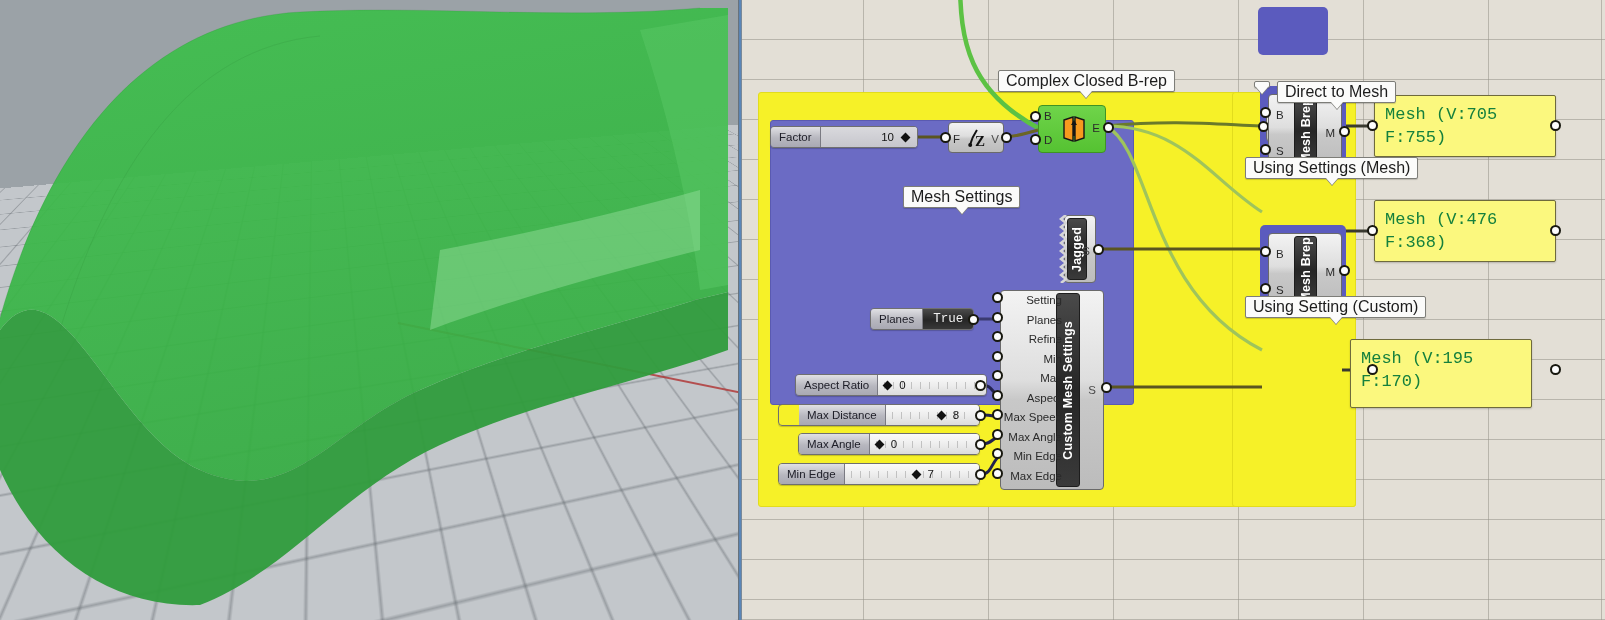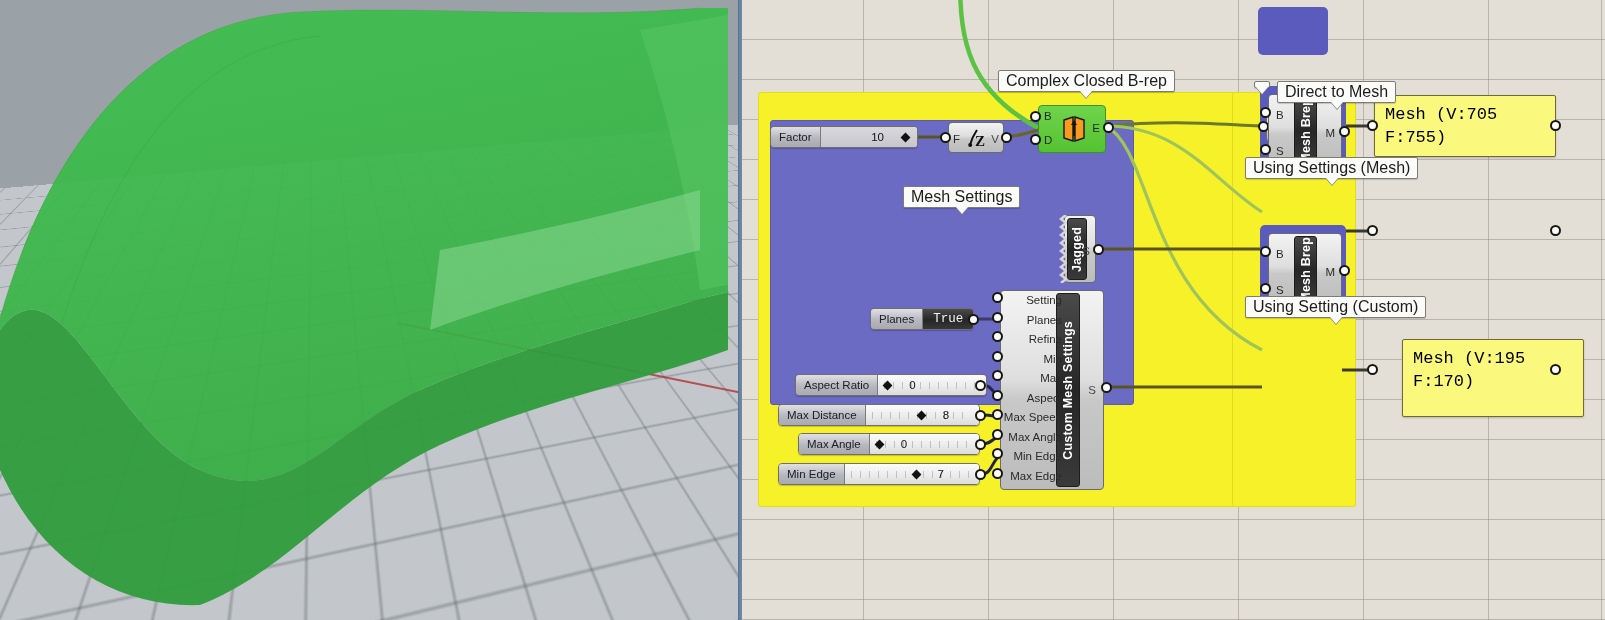--- a/index.html
+++ b/index.html
@@ -73,38 +73,38 @@
   .sl-track { position: relative; flex: 1;
     background: linear-gradient(180deg,#fbfbfb,#ececec 55%,#dcdcdc);
     display: flex; align-items: center; }
   .sl-track::before { content:""; position:absolute; left:6px; right:10px; top:50%;
     height:7px; margin-top:-3px;
     background-image: repeating-linear-gradient(90deg, #b9b9b9 0 1px, transparent 1px 9px);
     background-position: 0 0; background-repeat: repeat-x; opacity:.85; }
   .sl-fill { position: absolute; left: 0; top: 0; bottom: 0;
     background: linear-gradient(180deg,#d9d9dd,#c6c6cc); }
   .sl-val { position: absolute; font-size: 11.5px; color: #141414; white-space: nowrap;
-    display: flex; align-items: center; gap: 18px; }
+    display: flex; align-items: center; gap: 8px; }
   .diamond { display: inline-block; width: 7px; height: 7px; background: #111;
     transform: rotate(45deg); }
 
   
   .toggle { position: absolute; height: 22px; z-index: 12; display: flex;
     border-radius: 4px; overflow: hidden; border: 1px solid #6f6f6f;
     box-shadow: 0 1px 1px rgba(0,0,0,.2); }
   .tg-name { background: linear-gradient(180deg,#e0e0e4,#b7b7bf 55%,#a9a9b3);
     color: #20202a; font-size: 11.5px; display: flex; align-items: center; padding: 0 8px;
     border-right: 1px solid #7a7a82; }
   .tg-val { background: linear-gradient(180deg,#4b4b4b,#262626 55%,#383838);
     color: #f2f2f2; font-family: "Liberation Mono", monospace; font-size: 12.5px;
     display: flex; align-items: center; justify-content: center; padding: 0 10px; }
 
   
   .panel { position: absolute; background: #fbf87e; border: 1px solid #6e6a3c;
-    color: #000000; font-family: "Liberation Mono", monospace; font-size: 17px;
+    color: #15803d; font-family: "Liberation Mono", monospace; font-size: 17px;
     line-height: 23px; padding: 7px 10px 8px; border-radius: 2px; z-index: 12;
     box-shadow: 0 1px 2px rgba(0,0,0,.2); }
 
   
   svg.wires { position: absolute; left: 0; top: 0; width: 863px; height: 620px;
     overflow: visible; z-index: 8; pointer-events: none; }
 </style>
 </head>
 <body>
 
@@ -339,21 +339,21 @@
       <div class="sl-name">Aspect Ratio</div>
       <div class="sl-track">
         <div class="sl-val" style="left:6px;">
           <span class="diamond"></span>
           <span>0</span>
         </div>
       </div>
     </div>
     <div class="nub" style="left:233px; top:380px;"></div>
 
-    <div class="slider" style="left:36px; top:404px; width:202px;">
+    <div class="slider" style="left:36px; top:404px; width:202px;padding-left:20px;">
       <div class="sl-name">Max Distance</div>
       <div class="sl-track">
         <div class="sl-val" style="left:52px;">
           <span class="diamond"></span>
           <span>8</span>
         </div>
       </div>
     </div>
     <div class="nub" style="left:233px; top:410px;"></div>
 
@@ -379,24 +379,28 @@
     </div>
     <div class="nub" style="left:233px; top:469px;"></div>
 
     <div class="panel" style="left:632px; top:95px; width:182px; height:62px;">
       <div>Mesh (V:705</div>
       <div>F:755)</div>
     </div>
     <div class="nub" style="left:625px; top:120px;"></div>
     <div class="nub" style="left:808px; top:120px;"></div>
 
+    <div class="panel" style="left:632px; top:200px; width:182px; height:62px;">
+      <div>Mesh (V:476</div>
+      <div>F:368)</div>
+    </div>
     <div class="nub" style="left:625px; top:225px;"></div>
     <div class="nub" style="left:808px; top:225px;"></div>
 
-    <div class="panel" style="left:660px; top:339px; width:182px; height:78px;">
+    <div class="panel" style="left:608px; top:339px; width:182px; height:69px;">
       <div>Mesh (V:195</div>
       <div>F:170)</div>
     </div>
     <div class="nub" style="left:625px; top:364px;"></div>
     <div class="nub" style="left:808px; top:364px;"></div>
 
   </div>
 </div>
 
 </body></html>

